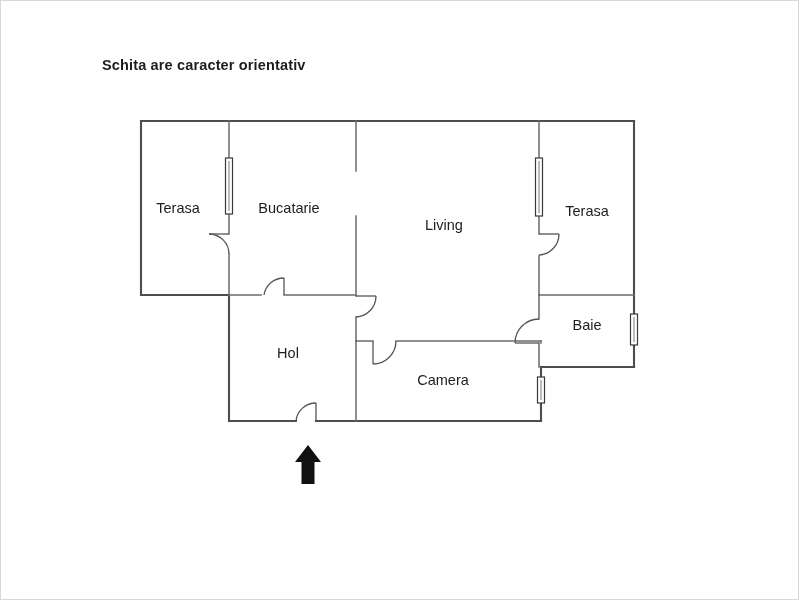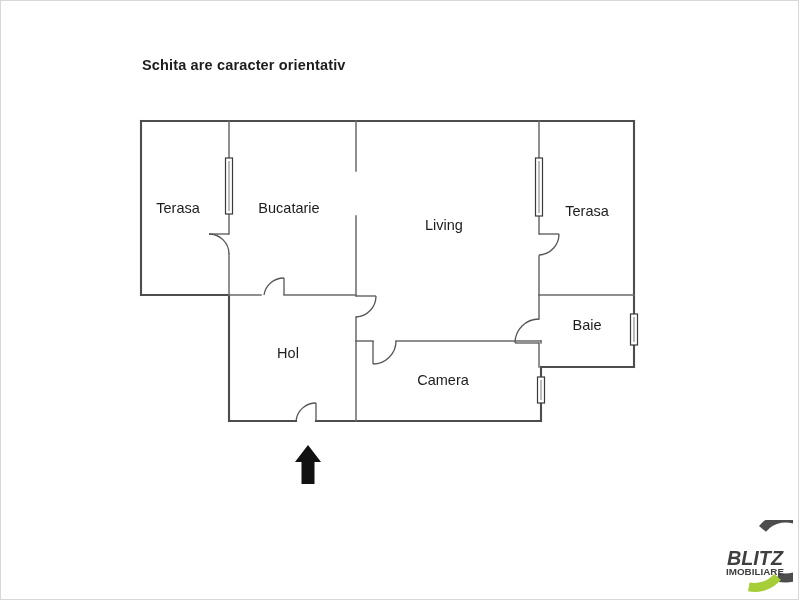--- a/index.html
+++ b/index.html
@@ -25,21 +25,20 @@
   }
   #plan-title {
     position: absolute;
     left: 101px;
     top: 56px;
     font-size: 14.5px;
     font-weight: 600;
     color: #1d1d1d;
     letter-spacing: 0.15px;
     white-space: nowrap;
-    margin-left: 40px;
   }
   #floorplan-svg {
     position: absolute;
     left: 0;
     top: 0;
   }
   .room-label {
     font-family: "Liberation Sans", sans-serif;
     font-size: 14.5px;
     fill: #1d1d1d;
@@ -219,24 +218,14 @@
       <text class="room-label" x="287" y="353">Hol</text>
       <text class="room-label" x="442" y="380">Camera</text>
     </g>
 
     <g>
       <path class="entry-arrow" d="M 307 444 L 320 461 L 313.5 461 L 313.5 483 L 300.5 483 L 300.5 461 L 294 461 Z"></path>
     </g>
 
   </svg>
 
-  <div id="logo-wrap">
-    <svg id="logo-svg" width="76" height="76" viewBox="0 0 76 76">
-
-      <path fill="none" stroke="#4d4d4d" stroke-width="9" stroke-linecap="butt" d="M 45.5 8.9 A 30 30 0 1 1 60.5 56.8"></path>
-
-      <path fill="none" stroke="#a6ce39" stroke-width="9" stroke-linecap="butt" d="M 60.5 56.8 A 30 30 0 0 1 31.8 66.9"></path>
-      <text x="38" y="39.5" font-family="'Liberation Sans', sans-serif" font-size="21" font-weight="bold" font-style="italic" fill="#3f3f3f" text-anchor="middle" dominant-baseline="middle" textLength="56" lengthAdjust="spacingAndGlyphs">BLITZ</text>
-      <text x="38" y="52" font-family="'Liberation Sans', sans-serif" font-size="9.5" font-weight="bold" fill="#3f3f3f" text-anchor="middle" dominant-baseline="middle" textLength="58" lengthAdjust="spacingAndGlyphs">IMOBILIARE</text>
-    </svg>
-  </div>
 
 </div>
 
 </body></html>

